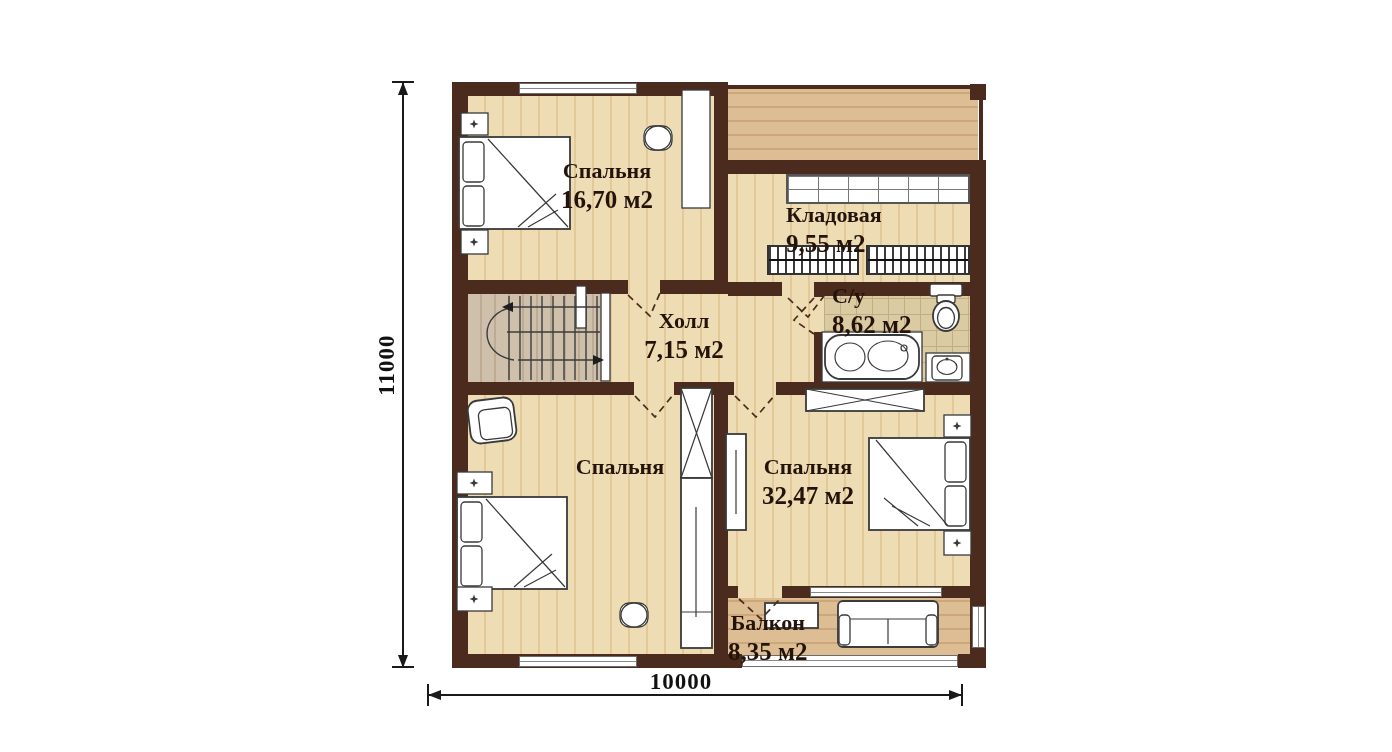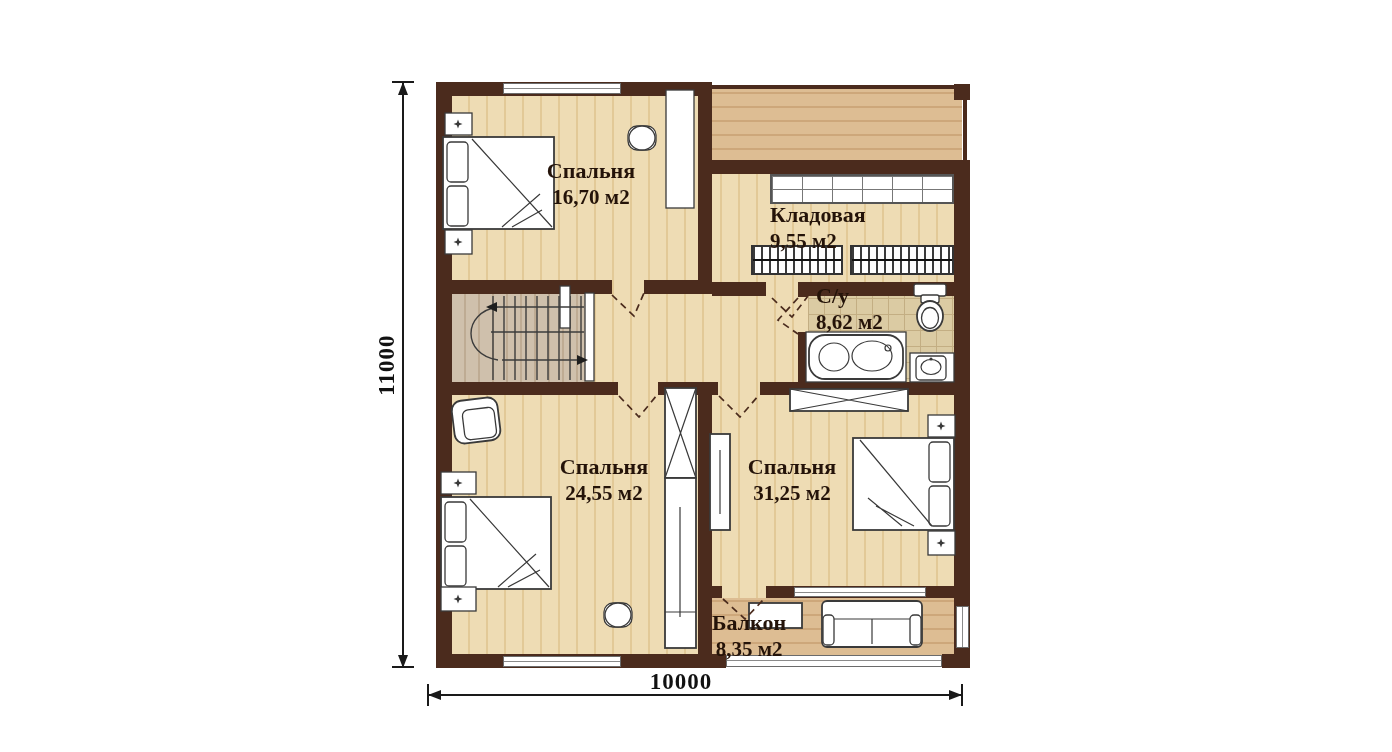--- a/index.html
+++ b/index.html
@@ -1,20 +1,20 @@
 <!DOCTYPE html>
 <html><head>
 <meta charset="utf-8">
 <style>
   html,body { margin:0; padding:0; background:#ffffff; }
   .stage {
     position:relative; width:1392px; height:752px; background:#ffffff;
     font-family:"Liberation Serif", serif; overflow:hidden;
   }
-  .plan { position:absolute; left:436px; top:82px; width:590px; height:586px; }
+  .plan { position:absolute; left:452px; top:82px; width:590px; height:586px; }
   .abs  { position:absolute; box-sizing:border-box; }
 
   
   .floor-light  { background:repeating-linear-gradient(90deg,#eedcb4 0 16px,#e2c997 16px 18px); }
   .floor-dark   { background:repeating-linear-gradient(0deg,#ddbd93 0 12px,#cda77a 12px 14px); }
   .floor-stairs { background:repeating-linear-gradient(90deg,#cfc0ac 0 12px,#beab93 12px 14px); }
   .floor-tile   { background-color:#dbcba3;
                   background-image:linear-gradient(#c3ae83 1px,transparent 1px),
                                    linear-gradient(90deg,#c3ae83 1px,transparent 1px);
                   background-size:16px 16px; }
@@ -29,21 +29,21 @@
               background-image:linear-gradient(90deg,#777 1px,transparent 1px),
                                linear-gradient(#777 1px,transparent 1px);
               background-size:calc(100%/6) 50%; box-sizing:border-box; }
   .rail { position:absolute; box-sizing:border-box; border:2px solid #333;
           background-image:linear-gradient(to bottom,transparent calc(50% - 1px),#111 calc(50% - 1px),#111 calc(50% + 1px),transparent calc(50% + 1px)),
                            repeating-linear-gradient(90deg,#3b3b3b 0 2px,#ffffff 2px 8px); }
 
   .room-label { position:absolute; font-weight:bold; font-size:22px; line-height:1.22;
                 color:#241309; text-align:center; white-space:nowrap; }
   .room-label.left { text-align:left; }
-  .room-label .area { display:block; font-size:21px; }
+  .room-label .area { display:block; font-size:25px; }
 
   
   .dim-line { position:absolute; background:#1a1a1a; }
   .dim-label { position:absolute; font-weight:bold; font-size:23px; color:#111; text-align:center; letter-spacing:1px; }
   .arr { position:absolute; width:0; height:0; }
   .arr.up    { border-left:5px solid transparent; border-right:5px solid transparent; border-bottom:13px solid #1a1a1a; }
   .arr.down  { border-left:5px solid transparent; border-right:5px solid transparent; border-top:13px solid #1a1a1a; }
   .arr.left  { border-top:5px solid transparent; border-bottom:5px solid transparent; border-right:13px solid #1a1a1a; }
   .arr.right { border-top:5px solid transparent; border-bottom:5px solid transparent; border-left:13px solid #1a1a1a; }
 
@@ -226,31 +226,34 @@
     </svg>
 
     <div class="room-label" style="left:70px;top:76px;width:170px;">
       <span>Спальня</span>
       <span class="area">16,70 м2</span>
     </div>
     <div class="room-label left" style="left:334px;top:120px;">
       <span>Кладовая</span>
       <span class="area">9,55 м2</span>
     </div>
+    <div class="room-label" style="left:168px;top:226px;width:128px;">
+      <span>Холл</span>
+      <span class="area">7,15 м2</span>
+    </div>
     <div class="room-label left" style="left:380px;top:201px;">
       <span>С/у</span>
       <span class="area">8,62 м2</span>
     </div>
     <div class="room-label" style="left:80px;top:372px;width:176px;">
       <span>Спальня</span>
-      <span class="area">24,55 м2</span>
     </div>
     <div class="room-label" style="left:278px;top:372px;width:156px;">
       <span>Спальня</span>
-      <span class="area">31,25 м2</span>
+      <span class="area">32,47 м2</span>
     </div>
     <div class="room-label left" style="left:276px;top:528px;text-align:center;">
       <span>Балкон</span>
       <span class="area">8,35 м2</span>
     </div>
   </div>
 
   <div class="dim-line" style="left:402px;top:82px;width:2px;height:586px;"></div>
   <div class="dim-line" style="left:392px;top:81px;width:22px;height:2px;"></div>
   <div class="dim-line" style="left:392px;top:666px;width:22px;height:2px;"></div>

